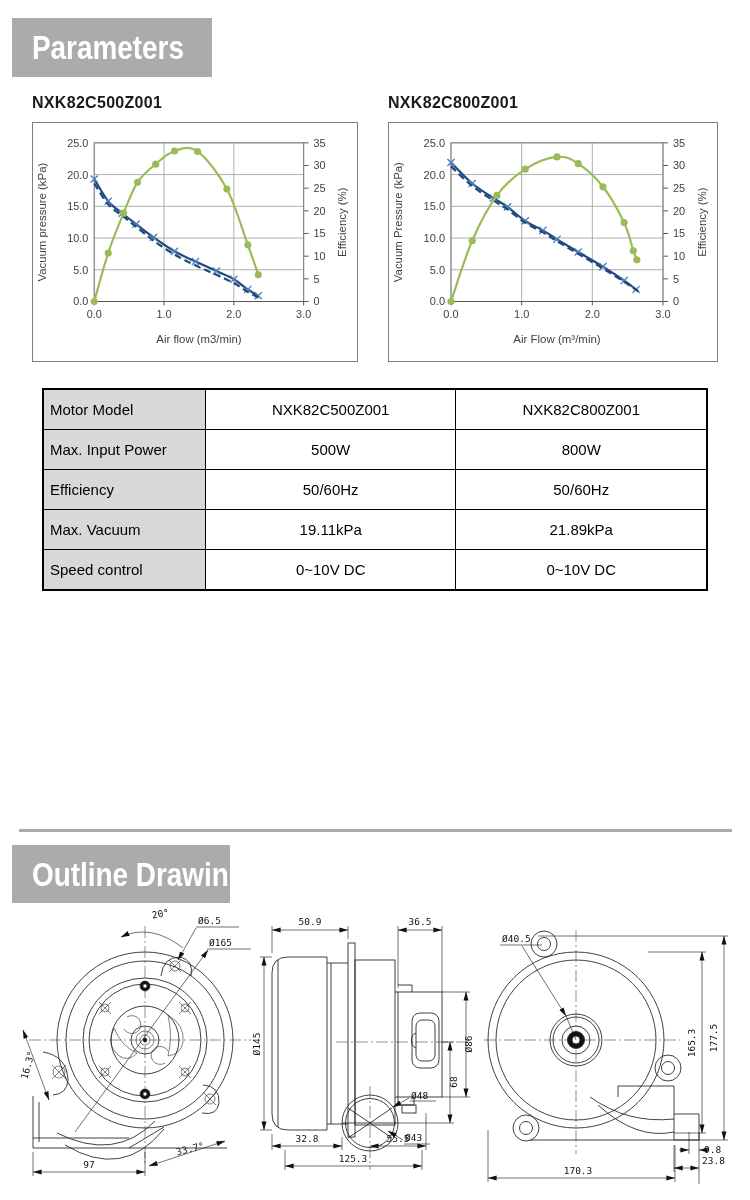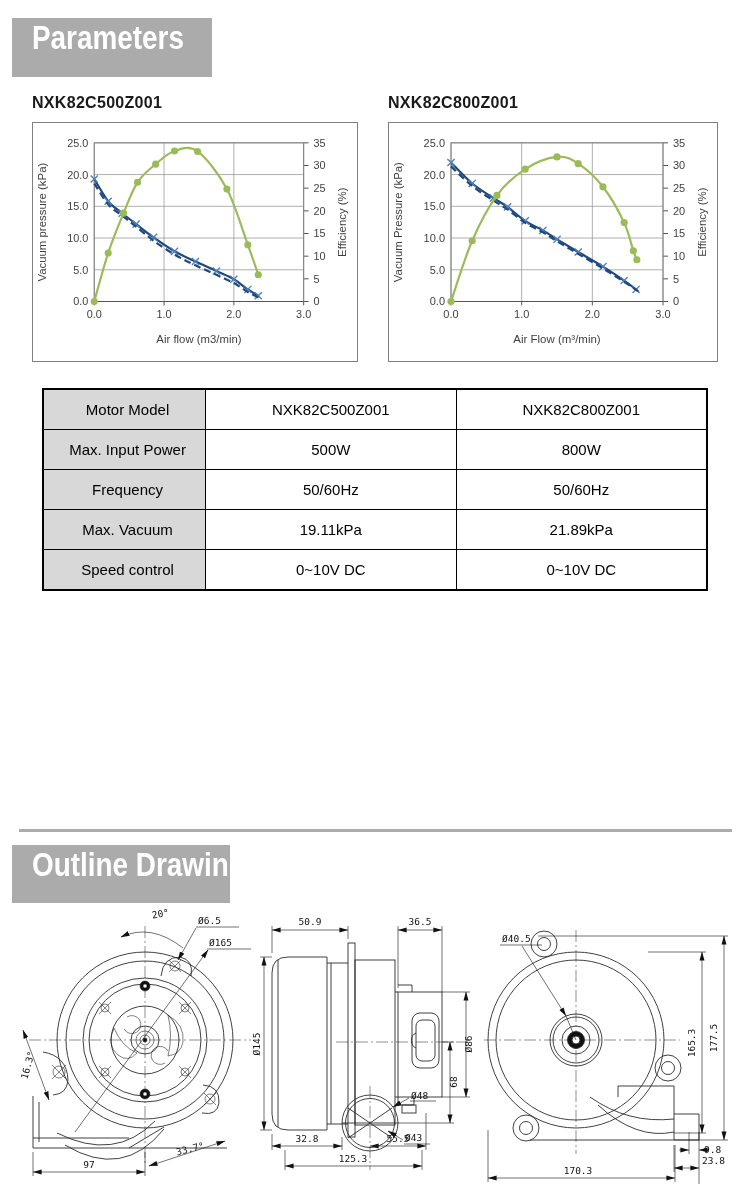--- a/index.html
+++ b/index.html
@@ -1,34 +1,34 @@
 <!DOCTYPE html>
 <html><head>
 <meta charset="utf-8">
 <style>
   html,body{margin:0;padding:0}
   body{width:750px;height:1200px;background:#fff;position:relative;overflow:hidden;
        font-family:"Liberation Sans",sans-serif;color:#1a1a1a}
-  .hdr{position:absolute;left:12px;background:#ABABAB;color:#fff;display:flex;align-items:flex-start;
+  .hdr{position:absolute;left:12px;background:#ABABAB;color:#fff;display:flex;align-items:center;
        padding-left:20px;box-sizing:border-box;overflow:hidden}
   .hdr span{font-weight:bold;font-size:34px;transform:scaleX(.82);transform-origin:left center;white-space:nowrap}
   #hdr-params{top:18px;width:200px;height:59px}
   #hdr-outline{top:845px;width:218px;height:58px}
   .chart-title{position:absolute;top:94px;font-size:16px;font-weight:bold;color:#1a1a1a;letter-spacing:.3px}
   #ct0{left:32px}#ct1{left:388px}
   .chart-box{position:absolute;top:122px;height:240px;border:1px solid #7f7f7f;box-sizing:border-box;background:#fff}
   #cb0{left:32px;width:326px}
   #cb1{left:388px;width:330px}
   svg.chart{width:100%;height:100%;display:block}
   svg.chart text{font-family:"Liberation Sans",sans-serif;fill:#3f3f3f}
   svg.chart .tick{font-size:11px}
   svg.chart .atitle{font-size:11.5px}
   #spec-table{position:absolute;left:42px;top:388px;width:666px;border-collapse:collapse;border:2px solid #000}
   #spec-table td{border:1px solid #000;height:39px;font-size:15px;padding:0;position:relative;color:#000}
-  #spec-table td.lbl{background:#D8D8D8;width:158px;padding-left:6px;text-align:center}
+  #spec-table td.lbl{background:#D8D8D8;width:158px;padding-left:6px;text-align:left}
   #spec-table td.val{text-align:center;width:254px}
   #spec-table td.cmt::before{content:"";position:absolute;top:0;left:0;
       border-top:7px solid #3A9E3A;border-right:7px solid transparent}
   #divider{position:absolute;left:19px;top:829px;width:713px;height:3px;background:#ABABAB}
   svg.draw{position:absolute;top:900px;height:300px}
   #dv-front{left:15px;width:250px}
   #dv-side{left:252px;width:240px}
   #dv-rear{left:478px;width:272px}
   svg.draw text{font-family:"DejaVu Sans Mono",monospace;font-size:9.5px;fill:#111}
   .ol{stroke:#2b2b2b;stroke-width:.9;fill:none}
@@ -207,21 +207,21 @@
         <td class="lbl">Motor Model</td>
         <td class="val">NXK82C500Z001</td>
         <td class="val">NXK82C800Z001</td>
       </tr>
   <tr>
         <td class="lbl">Max. Input Power</td>
         <td class="val">500W</td>
         <td class="val">800W</td>
       </tr>
   <tr>
-        <td class="lbl">Frequency</td>
+        <td class="lbl">Efficiency</td>
         <td class="val">50/60Hz</td>
         <td class="val">50/60Hz</td>
       </tr>
   <tr>
         <td class="lbl">Max. Vacuum</td>
         <td class="val">19.11kPa</td>
         <td class="val">21.89kPa</td>
       </tr>
   <tr>
         <td class="lbl">Speed control</td>

